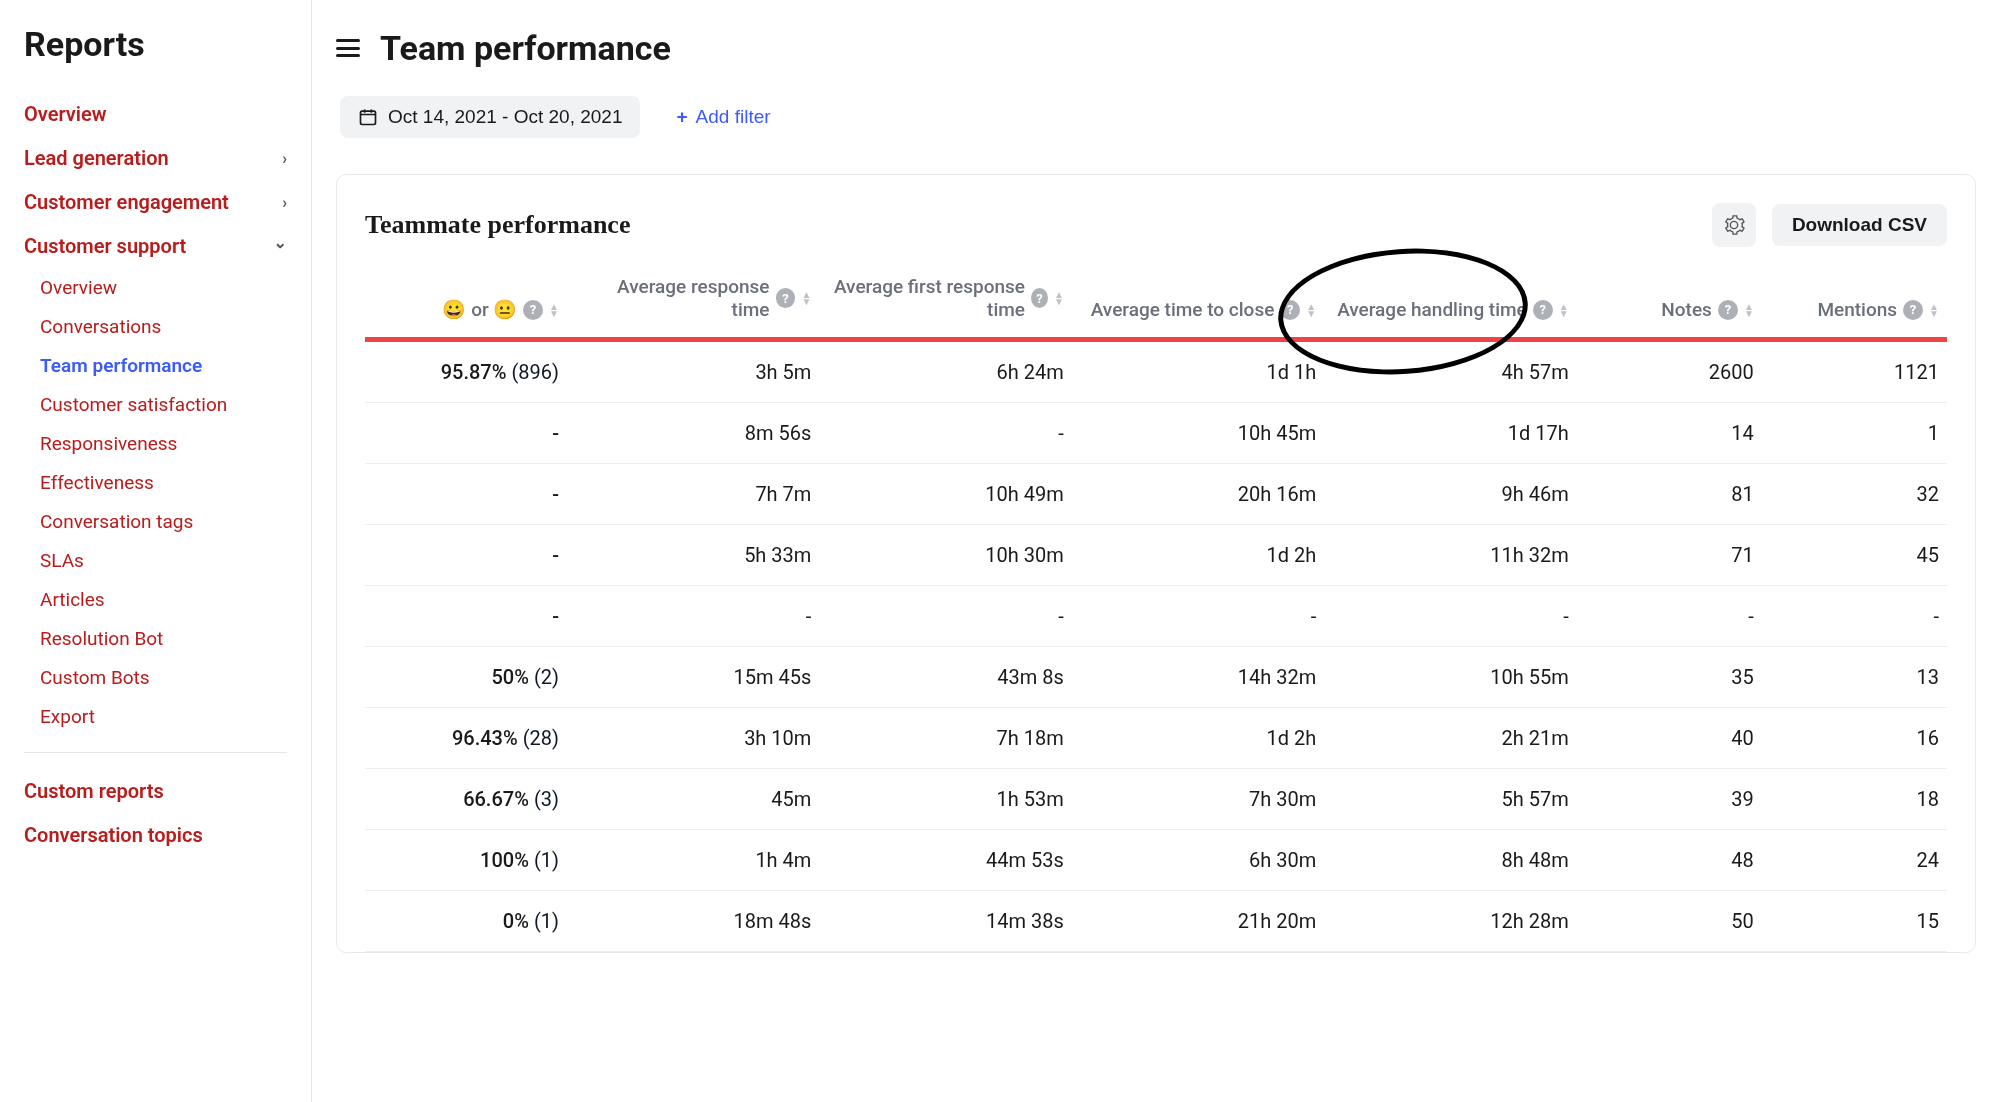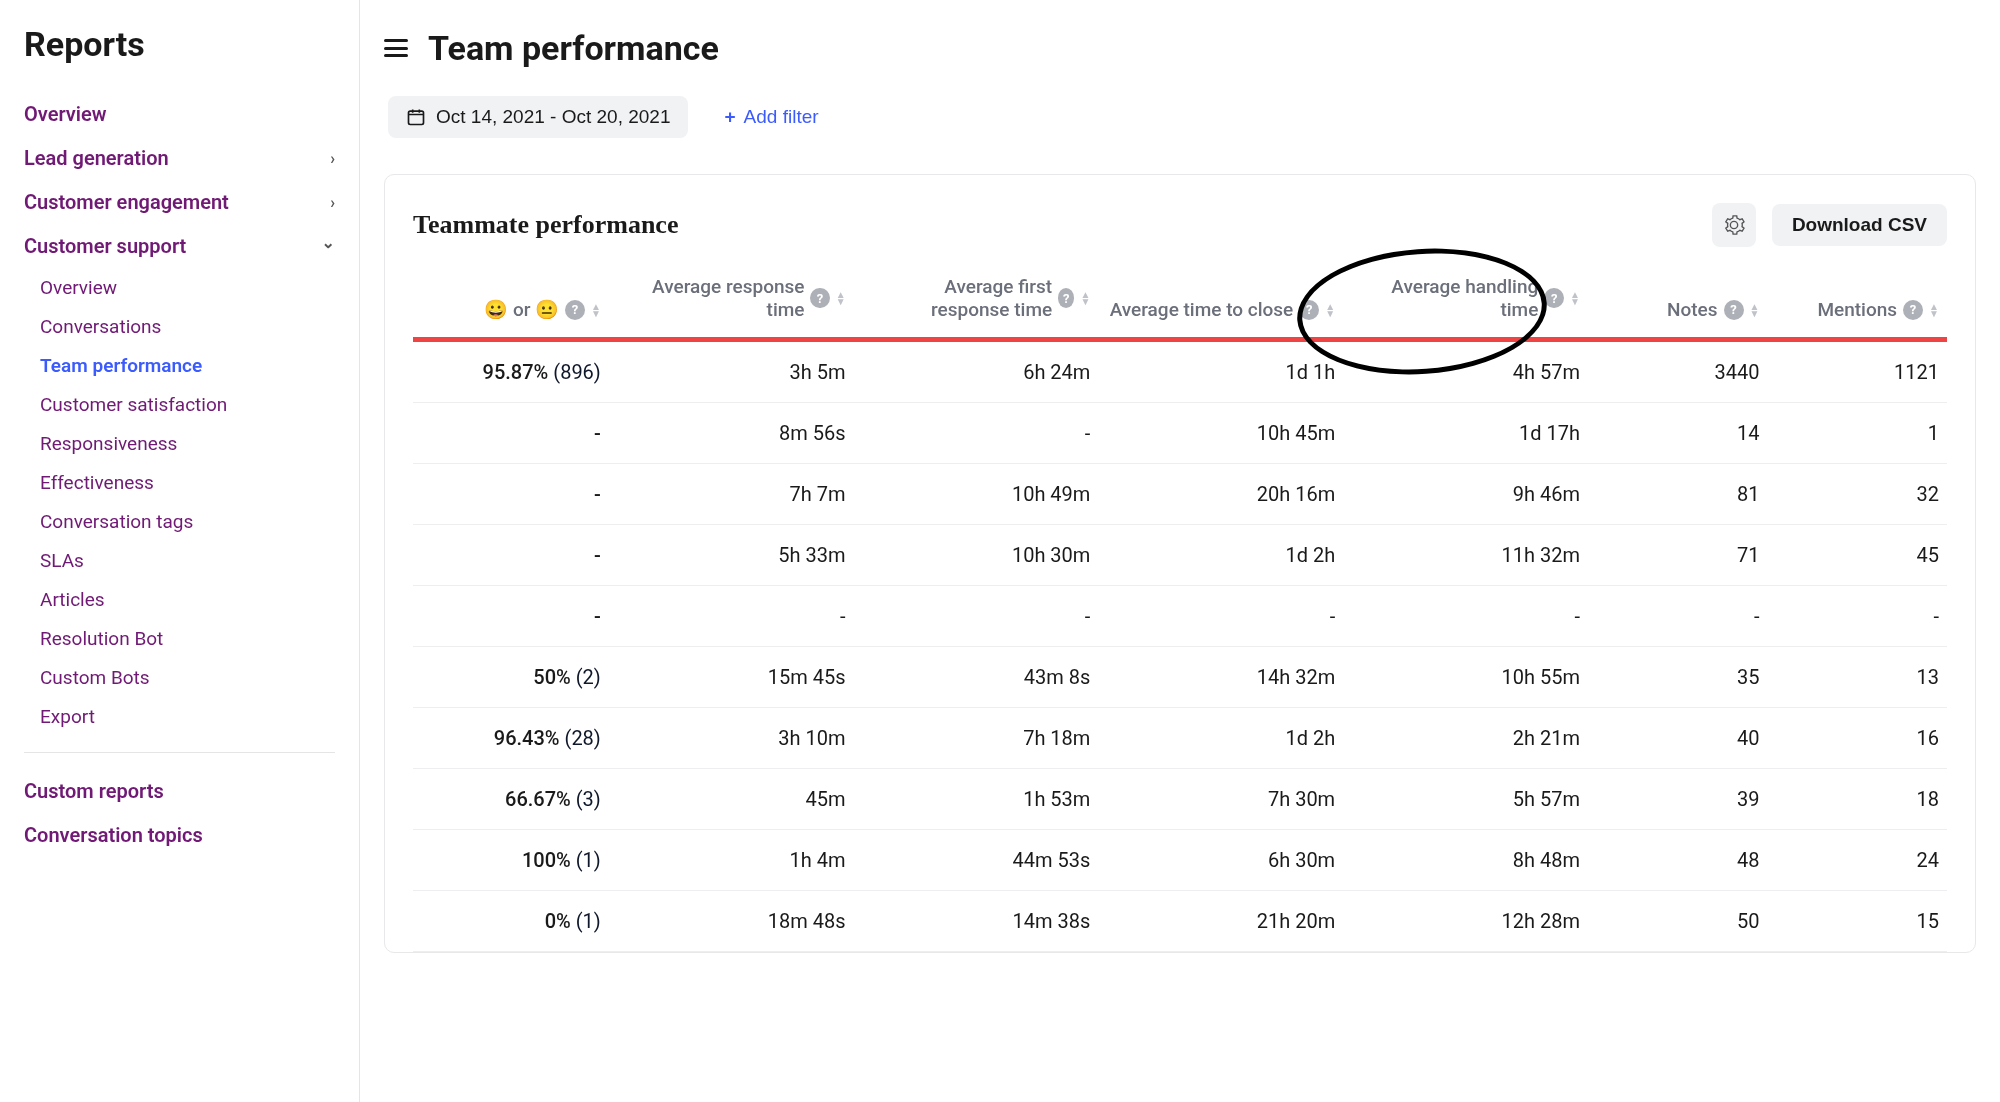--- a/index.html
+++ b/index.html
@@ -4,38 +4,38 @@
 <style>
   * { box-sizing: border-box; margin: 0; padding: 0; }
   body {
     font-family: -apple-system, BlinkMacSystemFont, "Segoe UI", Roboto, Helvetica, Arial, sans-serif;
     color: #1a1a1a;
     background: #ffffff;
     font-size: 18px;
   }
   .app { display: flex; min-height: 100vh; }
   .sidebar {
-    width: 360px;
+    width: 312px;
     padding: 24px 24px 24px 24px;
     border-right: 1px solid #e5e5e5;
     background: #fff;
   }
   .sidebar h1 {
     font-size: 34px;
     font-weight: 700;
     margin-bottom: 28px;
   }
   .side-item {
     display: flex;
     align-items: center;
     justify-content: space-between;
     padding: 10px 0;
     font-size: 20px;
     font-weight: 600;
-    color: #701a75;
+    color: #b91c1c;
     cursor: pointer;
   }
   .side-item.sub {
     font-weight: 400;
     font-size: 19px;
     padding: 8px 0 8px 16px;
   }
   .side-item.sub.active { color: #3b5bfd; font-weight: 600; }
   .side-sep {
     border: none;
@@ -343,21 +343,21 @@
                   </span></th>
               </tr>
             </thead>
             <tbody>
               <tr>
                 <td class="first-col"><span>95.87%</span> <span class="subcount">(896)</span></td>
                 <td>3h 5m</td>
                 <td>6h 24m</td>
                 <td>1d 1h</td>
                 <td>4h 57m</td>
-                <td>3440</td>
+                <td>2600</td>
                 <td>1121</td>
               </tr>
               <tr>
                 <td class="first-col"><span>-</span></td>
                 <td>8m 56s</td>
                 <td>-</td>
                 <td>10h 45m</td>
                 <td>1d 17h</td>
                 <td>14</td>
                 <td>1</td>

